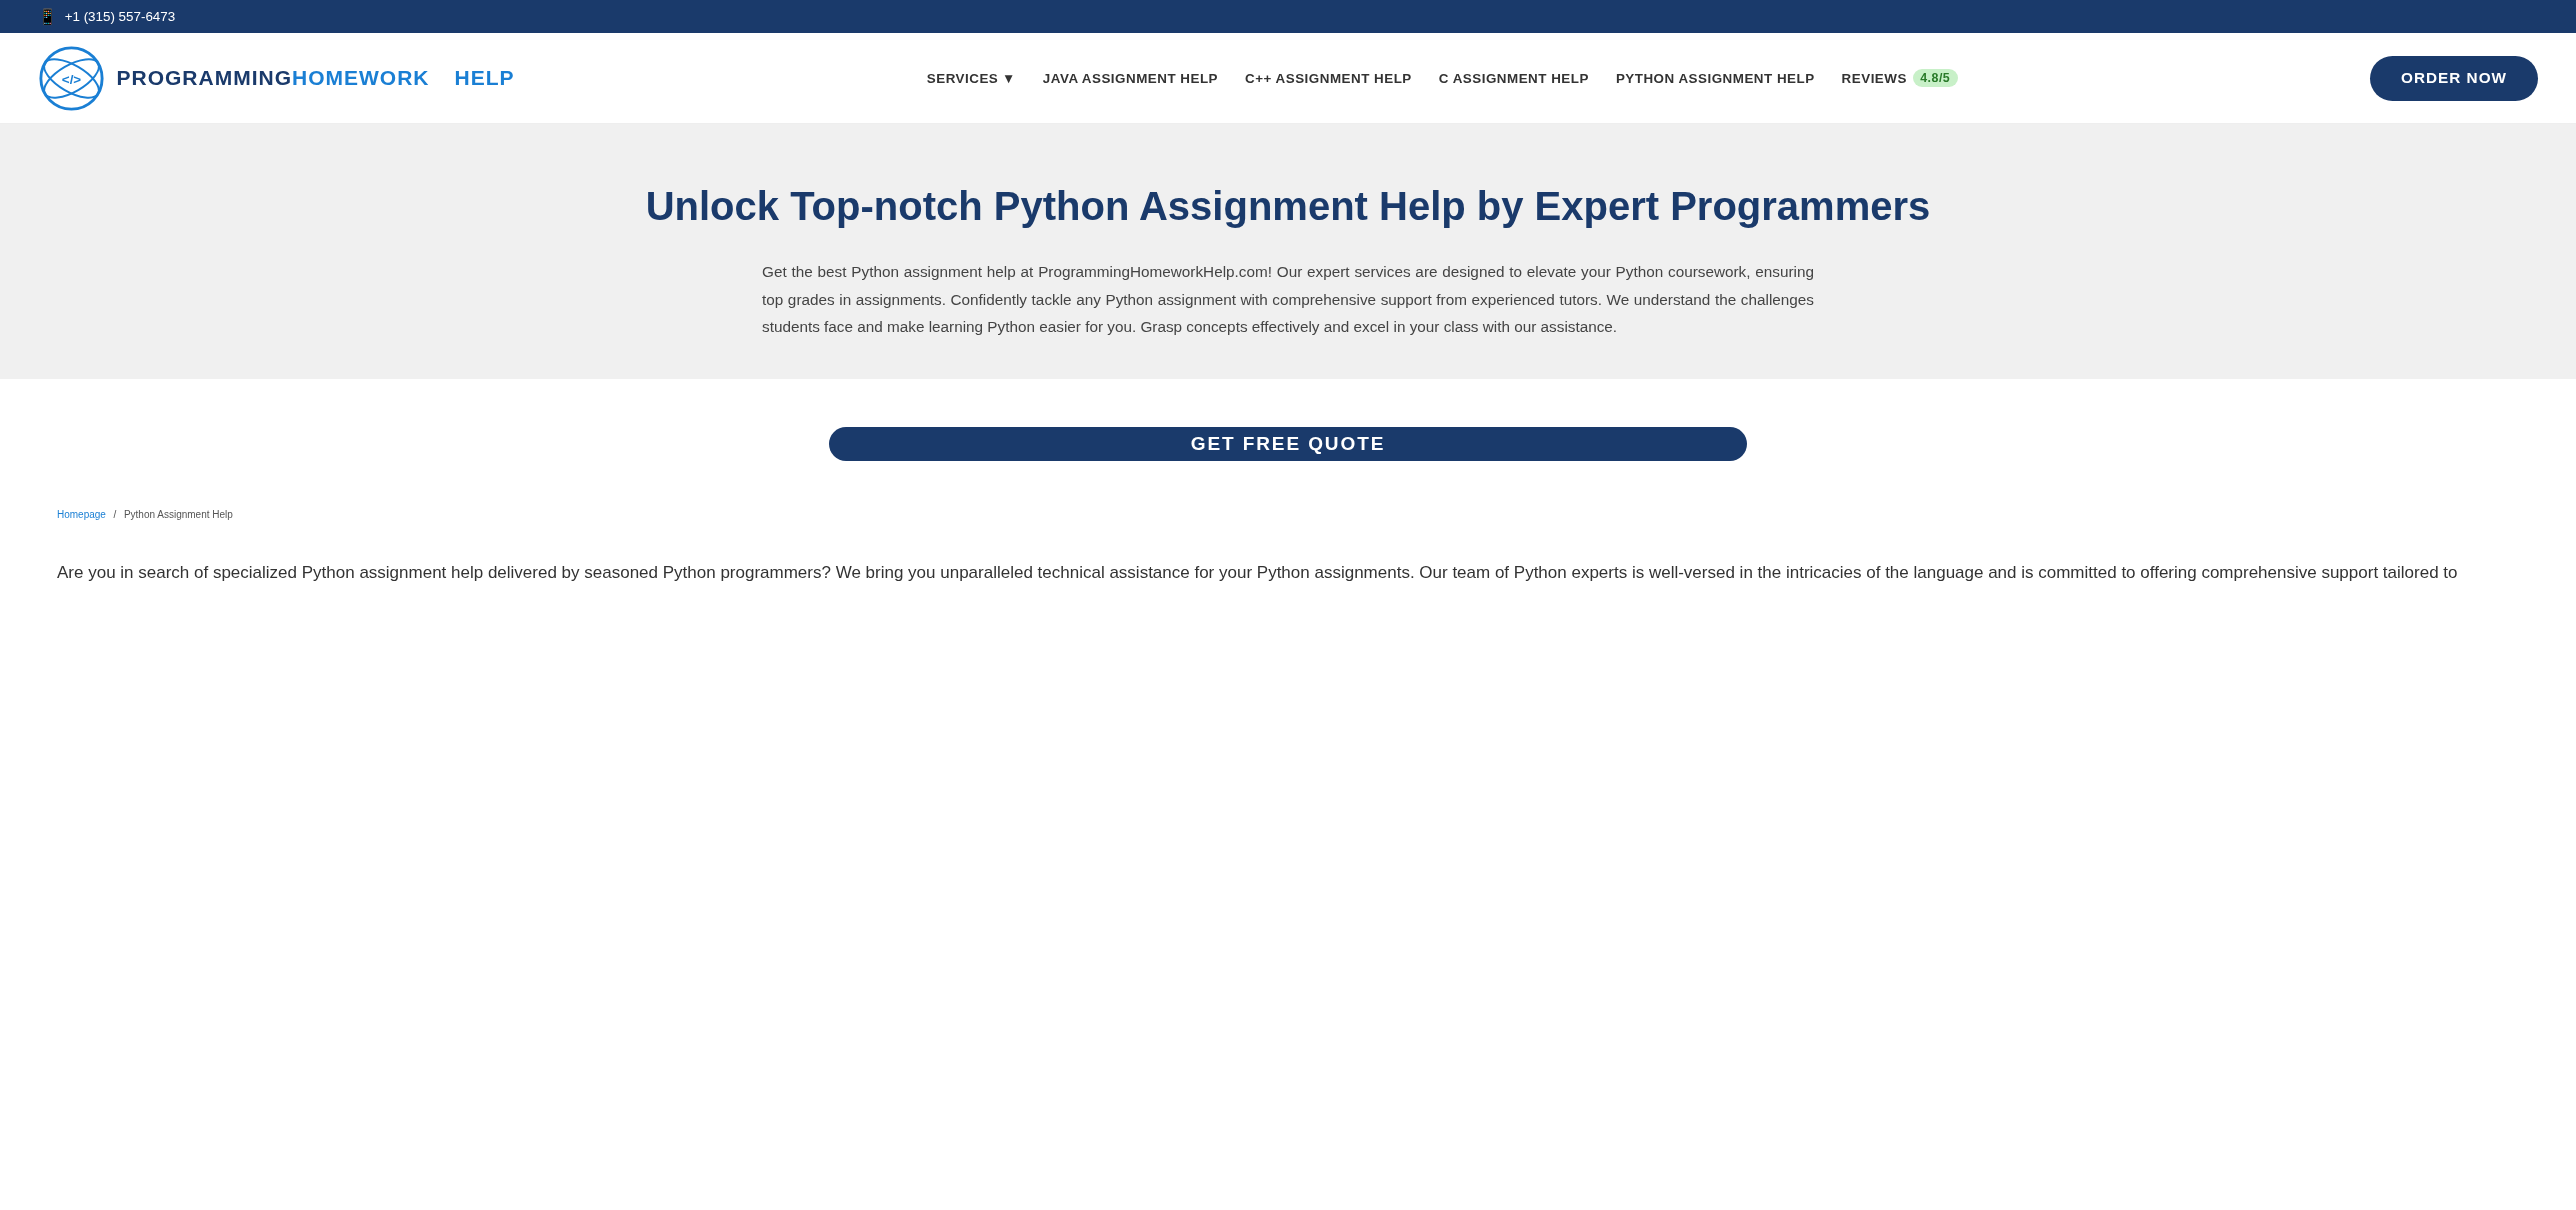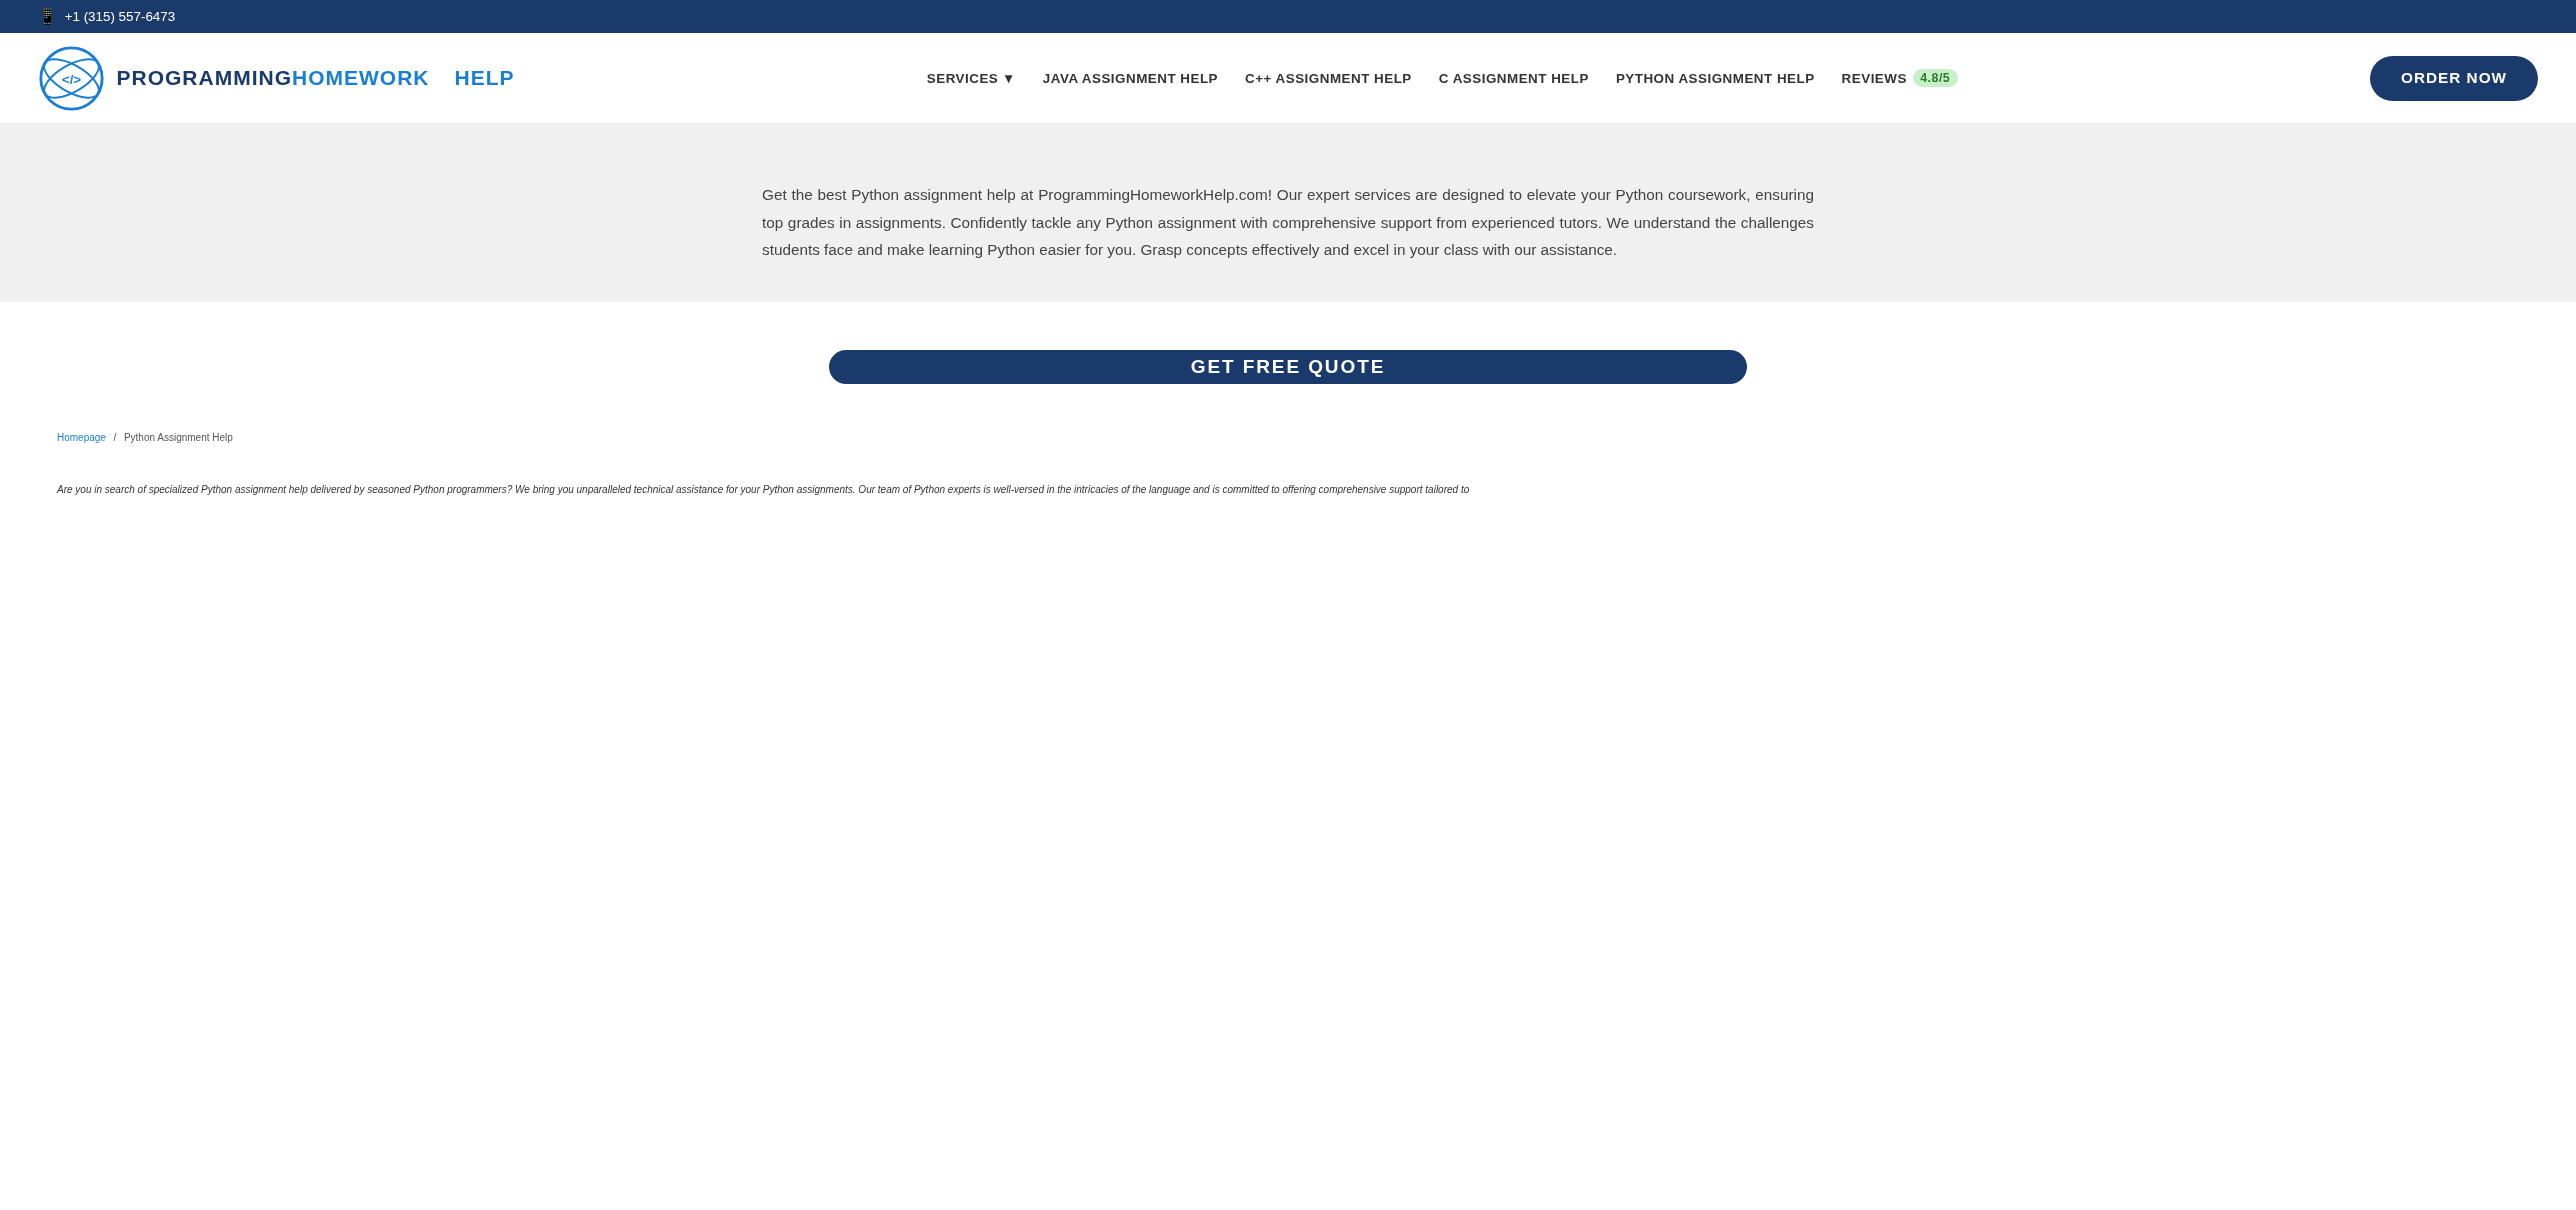--- a/index.html
+++ b/index.html
@@ -169,25 +169,24 @@
       padding: 19px 57px 38px;
     }
     .content-section h2 {
       font-size: 29px;
       font-weight: 800;
       color: #1a3a6b;
       text-align: center;
       margin-bottom: 23px;
     }
     .content-section p {
-      font-size: 10px;
+      font-size: 17px;
       color: #333;
       line-height: 1.8;
       margin-bottom: 33px;
-      font-style: italic;
     }
   </style>
 </head>
 <body>
 
 <div class="top-bar">
   <span class="whatsapp-icon">📱</span>
   <span>+1 (315) 557-6473</span>
 </div>
 
@@ -226,20 +225,21 @@
     <a href="#" class="reviews-link">
       <span>REVIEWS</span>
       <span class="rating-badge">4.8/5</span>
     </a>
   </nav>
 
   <button class="order-btn">ORDER NOW</button>
 </header>
 
 <section class="hero">
+  <h1>Unlock Top-notch Python Assignment Help by Expert Programmers</h1>
   <p>Get the best Python assignment help at ProgrammingHomeworkHelp.com! Our expert services are designed to elevate your Python coursework, ensuring top grades in assignments. Confidently tackle any Python assignment with comprehensive support from experienced tutors. We understand the challenges students face and make learning Python easier for you. Grasp concepts effectively and excel in your class with our assistance.</p>
 </section>
 
 <div class="cta-section">
   <button class="cta-btn">GET FREE QUOTE</button>
 </div>
 
 <div class="breadcrumb">
   <a href="#">Homepage</a>
   <span class="separator">/</span>

